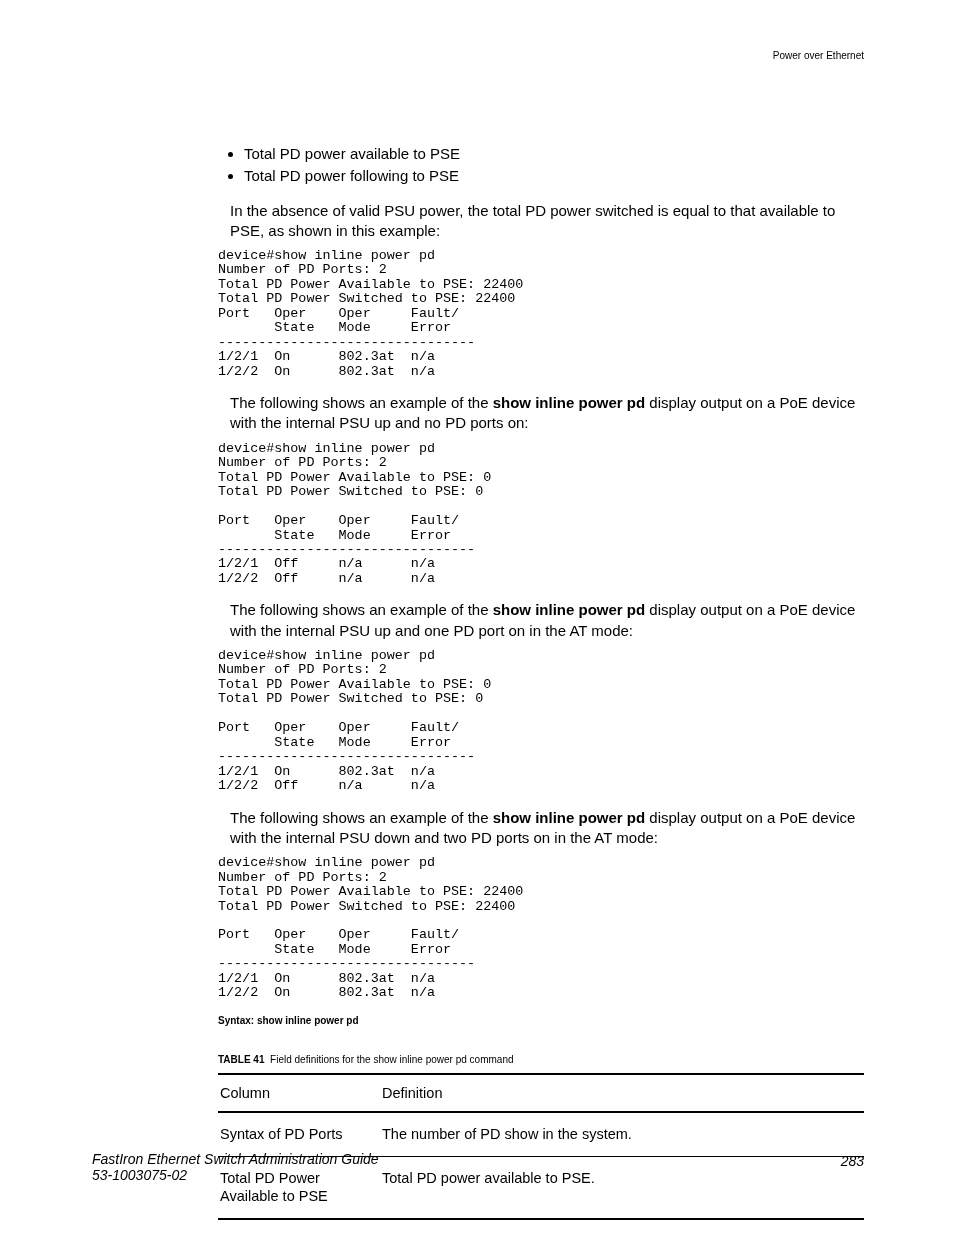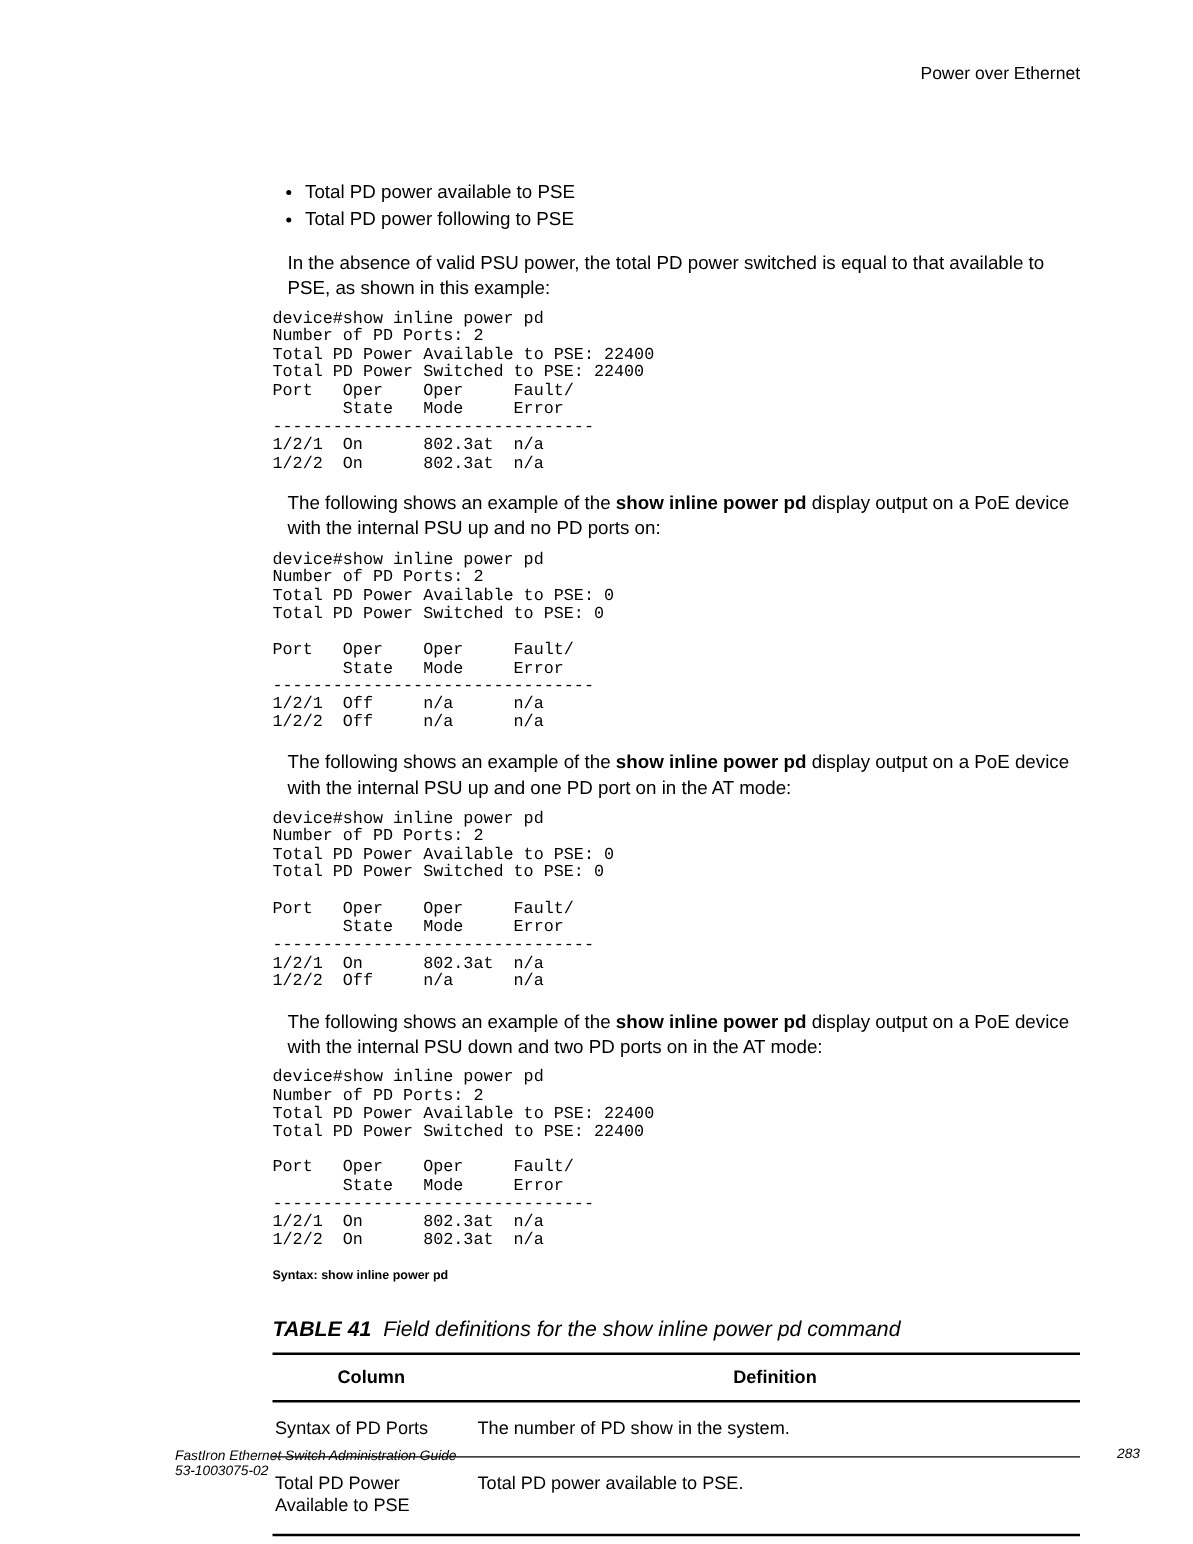--- a/index.html
+++ b/index.html
@@ -15,21 +15,21 @@
   .page {
     position: absolute;
     left: 218px;
     top: 50px;
     width: 646px;
   }
   .header-right {
     position: absolute;
     top: 0;
     right: 0;
-    font-size: 14px;
+    font-size: 10px;
   }
   .content { margin-top: 94px; }
   ul.bullets {
     margin: 0 0 14px 0;
     padding-left: 26px;
   }
   ul.bullets li {
     font-size: 15px;
     line-height: 1.35;
     margin-bottom: 2px;
@@ -47,52 +47,50 @@
     margin: 4px 0 14px 0;
   }
   p.para2 { margin-top: 10px; }
   .bold { font-weight: bold; }
   .syntax {
     font-size: 10px;
     font-weight: bold;
     margin: 6px 0 28px 0;
   }
   .table-caption {
-    font-size: 17px;
+    font-size: 10px;
     margin: 0 0 8px 0;
-    font-style: italic;
   }
   .table-caption .tbl-label { font-weight: bold; }
   table.defs {
     border-collapse: collapse;
     width: 100%;
     font-size: 14.5px;
   }
   table.defs thead tr { border-top: 2px solid #000; border-bottom: 2px solid #000; }
   table.defs th {
-    text-align: center;
-    font-weight: bold;
+    text-align: left;
+    font-weight: normal;
     padding: 10px 6px 10px 2px;
   }
   table.defs th.col1 { width: 154px; }
   table.defs td {
     border-bottom: 1px solid #000;
     padding: 12px 6px 12px 2px;
     vertical-align: top;
     line-height: 1.3;
   }
   table.defs tbody tr.lastshown td { border-bottom: 2px solid #000; }
   .footer {
     position: absolute;
     left: 92px;
     bottom: 52px;
     width: 772px;
-    font-size: 11px;
+    font-size: 14px;
     font-style: italic;
-    margin-left: 48px;
   }
   .footer .pagenum {
     position: absolute;
     right: 0;
     bottom: 14px;
     font-style: italic;
   }
 </style>
 </head>
 <body>

